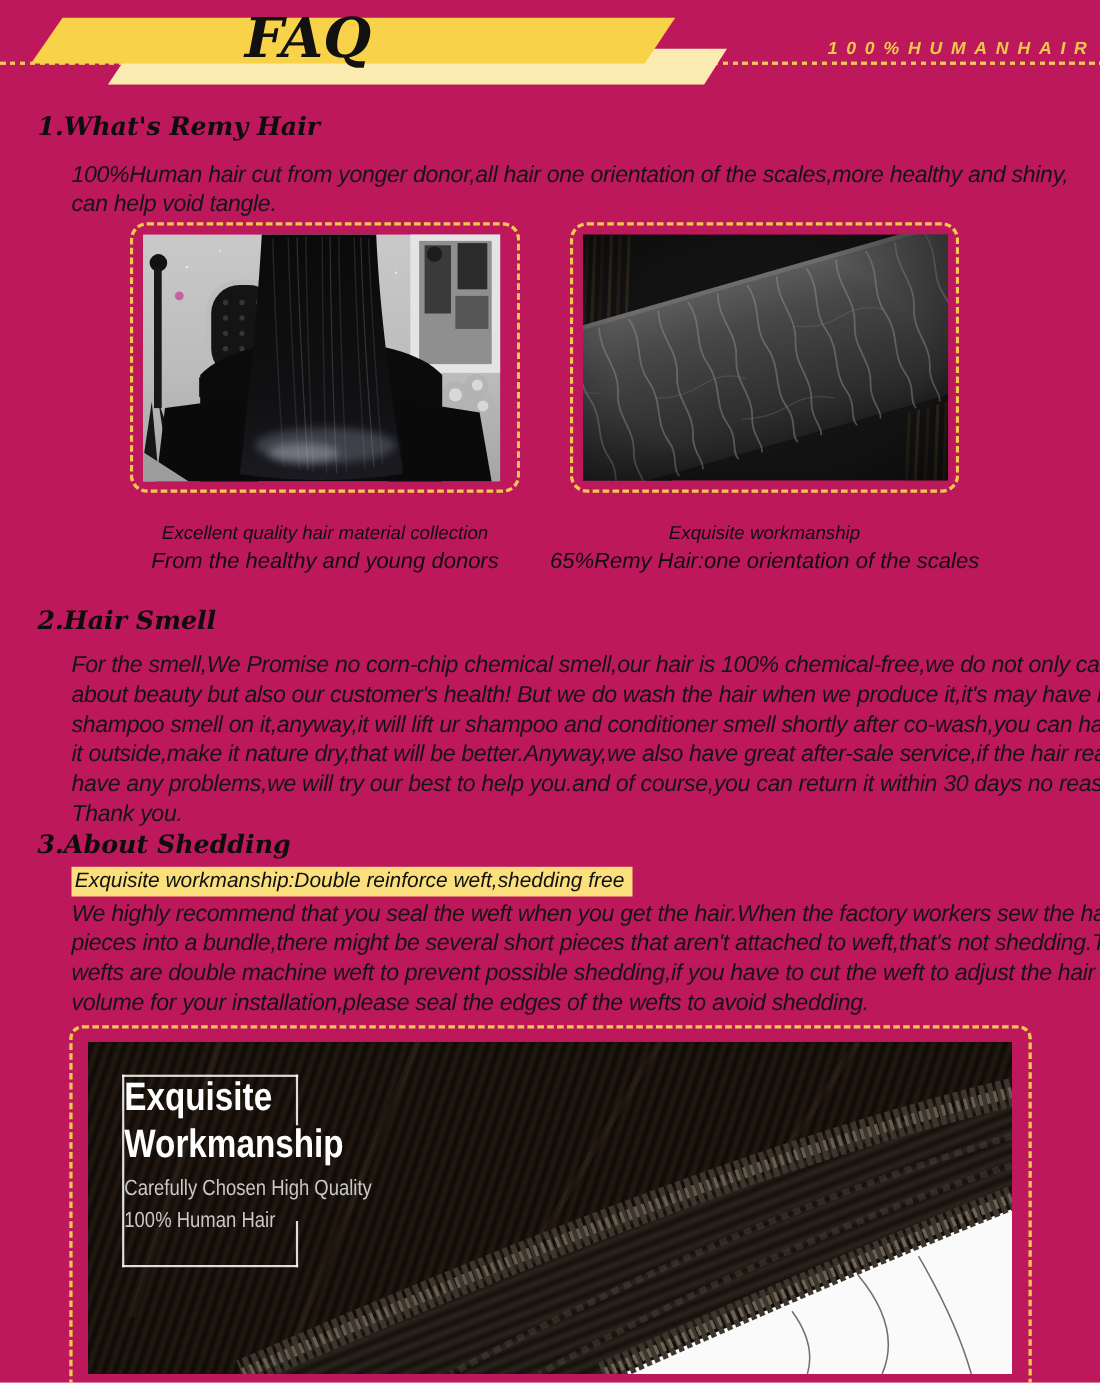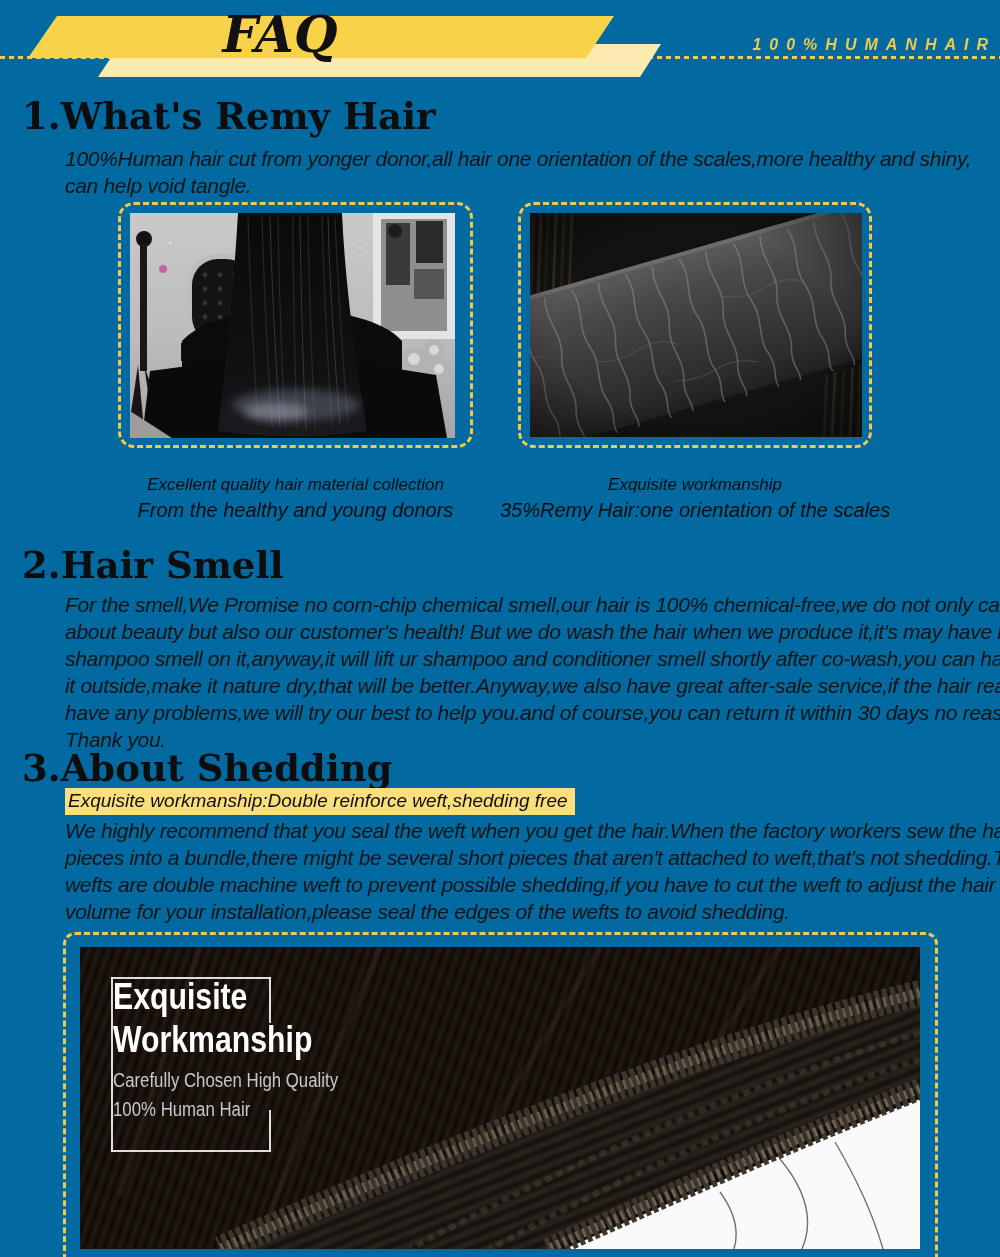--- a/index.html
+++ b/index.html
@@ -1,35 +1,35 @@
 <!DOCTYPE html>
 <html style="--c-banner: #F8D248; --c-banner_shadow: #FCEBB0; --c-dotline: #EFCB55; --c-dashed_border: #F2C94D; --c-highlight: #FBDF7D; --c-tagline_text: #EFC94C;"><head>
 <meta charset="utf-8">
 <style>
   html,body{margin:0;padding:0;background:#ffffff;}
-  .page{position:relative;width:1000px;height:1257px;overflow:hidden;background:#0369a1;
+  .page{position:relative;width:1000px;height:1257px;overflow:hidden;background:#be185d;
         font-family:"Liberation Sans",sans-serif;color:#111;}
 
   
   .hdr-dotline{position:absolute;left:0;top:56px;width:1000px;height:3px;z-index:1;
     background:repeating-linear-gradient(90deg,var(--c-dotline,#EFCB55) 0 5px,transparent 5px 9px);}
   .hdr-shadow{position:absolute;left:0;top:0;width:1000px;height:90px;z-index:2;
     background:var(--c-banner_shadow,#FCEBB0);
     clip-path:polygon(120px 44px,661px 44px,640px 77px,98px 77px);}
   .hdr-banner{position:absolute;left:0;top:0;width:1000px;height:90px;z-index:3;
     background:var(--c-banner,#F8D248);
     clip-path:polygon(57px 16px,614px 16px,586px 58px,28px 58px);}
   .hdr-title{position:absolute;left:170px;top:8px;width:220px;z-index:4;text-align:center;
     font-family:"DejaVu Serif",serif;font-style:italic;font-weight:bold;font-size:50px;line-height:54px;}
   .hdr-tagline{position:absolute;right:4px;top:36px;z-index:4;white-space:nowrap;
     font-style:italic;font-weight:bold;font-size:16px;letter-spacing:8px;color:var(--c-tagline_text,#EFC94C);}
 
   
-  .h-section{position:absolute;left:22px;font-family:"DejaVu Serif",serif;
-    font-weight:bold;font-size:37px;line-height:34px;color:#0d0d0d;white-space:pre;}
+  .h-section{position:absolute;left:34px;font-family:"DejaVu Serif",serif;font-style:italic;
+    font-weight:bold;font-size:23px;line-height:34px;color:#0d0d0d;white-space:pre;}
   .para{position:absolute;left:65px;font-style:italic;font-size:21px;line-height:27px;
     letter-spacing:-0.3px;white-space:pre;color:#141414;}
   #h1{top:99px;} #p1{top:145px;}
   #h2{top:548px;text-align:right;} #p2{top:591px;}
   #h3{top:751px;}
   .hl{position:absolute;left:65px;top:788px;font-style:italic;font-size:19px;line-height:24px;
     white-space:pre;background:var(--c-highlight,#FBDF7D);padding:1px 7px 2px 3px;color:#101010;}
   #p3{top:817px;}
 
   
@@ -232,21 +232,21 @@
       </svg>
     </div>
   </div>
 
   <div class="cap" id="cap-left">
     <div class="cap-l1">Excellent quality hair material collection</div>
     <div class="cap-l2">From the healthy and young donors</div>
   </div>
   <div class="cap" id="cap-right">
     <div class="cap-l1">Exquisite workmanship</div>
-    <div class="cap-l2">35%Remy Hair:one orientation of the scales</div>
+    <div class="cap-l2">65%Remy Hair:one orientation of the scales</div>
   </div>
 
   <div class="h-section" id="h2">2.Hair Smell</div>
   <div class="para" id="p2">For the smell,We Promise no corn-chip chemical smell,our hair is 100% chemical-free,we do not only care
 about beauty but also our customer's health! But we do wash the hair when we produce it,it's may have local
 shampoo smell on it,anyway,it will lift ur shampoo and conditioner smell shortly after co-wash,you can hang
 it outside,make it nature dry,that will be better.Anyway,we also have great after-sale service,if the hair really
 have any problems,we will try our best to help you.and of course,you can return it within 30 days no reason.
 Thank you.</div>
 

